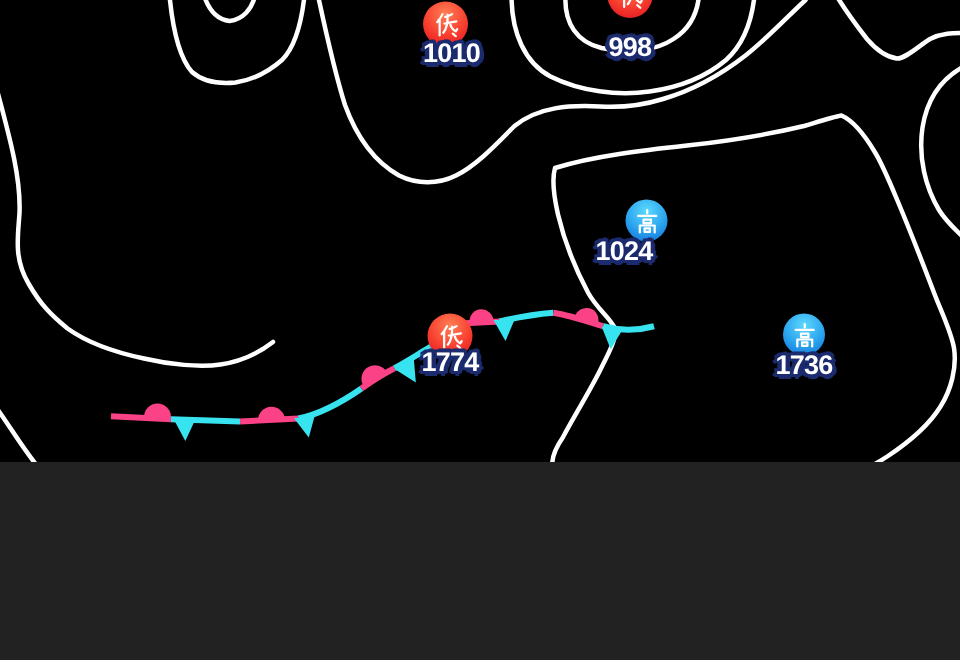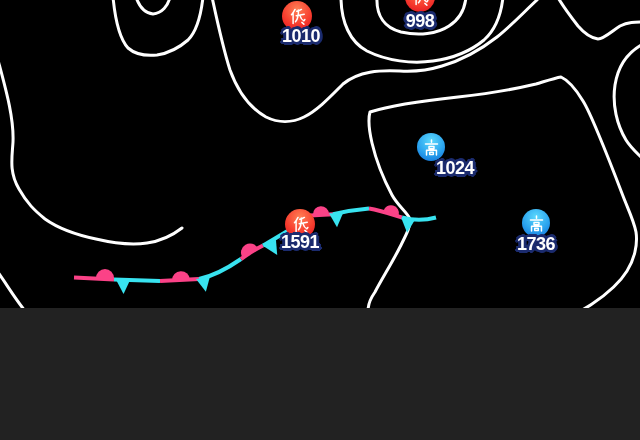--- a/index.html
+++ b/index.html
@@ -83,36 +83,36 @@
       <path d="M8.5 2 C7 5 5.5 7.5 3.5 9.5 M5.8 7 L5.8 22 M17.5 2 C15.5 3.2 13.5 4 11 4.6 M13.2 2.8 C13.4 6.5 13.2 9.5 12.6 12 C12 15 10.8 17.5 9.2 19.5 M10.2 10.8 L21.5 8.8 M15.8 11.5 C16.6 14.5 18.2 16.8 21 18.2 L22.3 16.2 M18.2 20.3 L21 22.8"></path>
     </svg>
   </div>
   <div class="plabel" style="left:301px;top:36px">1010</div>
 
   <div class="badge low" style="left:405px;top:-18px">
     <svg class="glyph" viewBox="0 0 24 24">
       <path d="M8.5 2 C7 5 5.5 7.5 3.5 9.5 M5.8 7 L5.8 22 M17.5 2 C15.5 3.2 13.5 4 11 4.6 M13.2 2.8 C13.4 6.5 13.2 9.5 12.6 12 C12 15 10.8 17.5 9.2 19.5 M10.2 10.8 L21.5 8.8 M15.8 11.5 C16.6 14.5 18.2 16.8 21 18.2 L22.3 16.2 M18.2 20.3 L21 22.8"></path>
     </svg>
   </div>
-  <div class="plabel" style="left:420px;top:21px">998</div>
+  <div class="plabel" style="left:420px;top:32px">998</div>
 
   <div class="badge high" style="left:417px;top:133px">
     <svg class="glyph" viewBox="0 0 24 24">
       <path d="M12 1.5 L12 4.5 M3.5 7 L20.5 7 M8.5 10.5 L15.5 10.5 L15.5 13.8 L8.5 13.8 Z M5 22.5 L5 16 L19 16 L19 22.5 M9.5 18.7 L14.5 18.7 L14.5 22 L9.5 22 Z"></path>
     </svg>
   </div>
-  <div class="plabel" style="left:455px;top:168px">1024</div>
+  <div class="plabel" style="left:416px;top:168px">1024</div>
 
   <div class="badge high" style="left:522px;top:209px">
     <svg class="glyph" viewBox="0 0 24 24">
       <path d="M12 1.5 L12 4.5 M3.5 7 L20.5 7 M8.5 10.5 L15.5 10.5 L15.5 13.8 L8.5 13.8 Z M5 22.5 L5 16 L19 16 L19 22.5 M9.5 18.7 L14.5 18.7 L14.5 22 L9.5 22 Z"></path>
     </svg>
   </div>
   <div class="plabel" style="left:536px;top:244px">1736</div>
 
   <div class="badge low" style="left:285px;top:209px">
     <svg class="glyph" viewBox="0 0 24 24">
       <path d="M8.5 2 C7 5 5.5 7.5 3.5 9.5 M5.8 7 L5.8 22 M17.5 2 C15.5 3.2 13.5 4 11 4.6 M13.2 2.8 C13.4 6.5 13.2 9.5 12.6 12 C12 15 10.8 17.5 9.2 19.5 M10.2 10.8 L21.5 8.8 M15.8 11.5 C16.6 14.5 18.2 16.8 21 18.2 L22.3 16.2 M18.2 20.3 L21 22.8"></path>
     </svg>
   </div>
-  <div class="plabel" style="left:300px;top:242px">1591</div>
+  <div class="plabel" style="left:300px;top:242px">1774</div>
 
 </div>
 
 </body></html>

